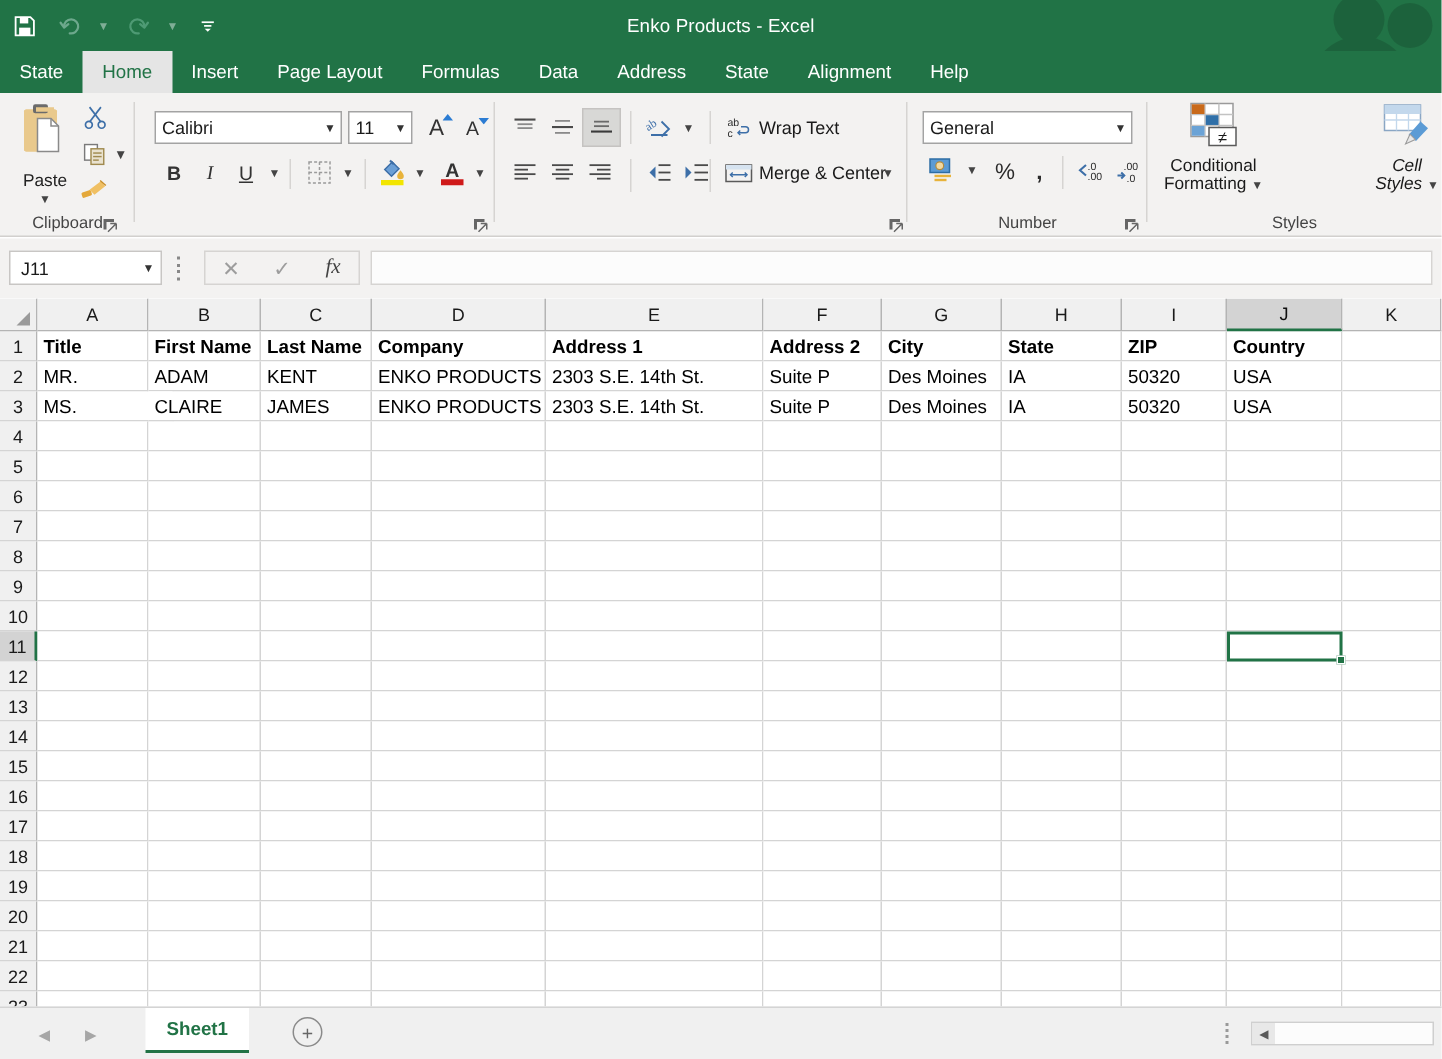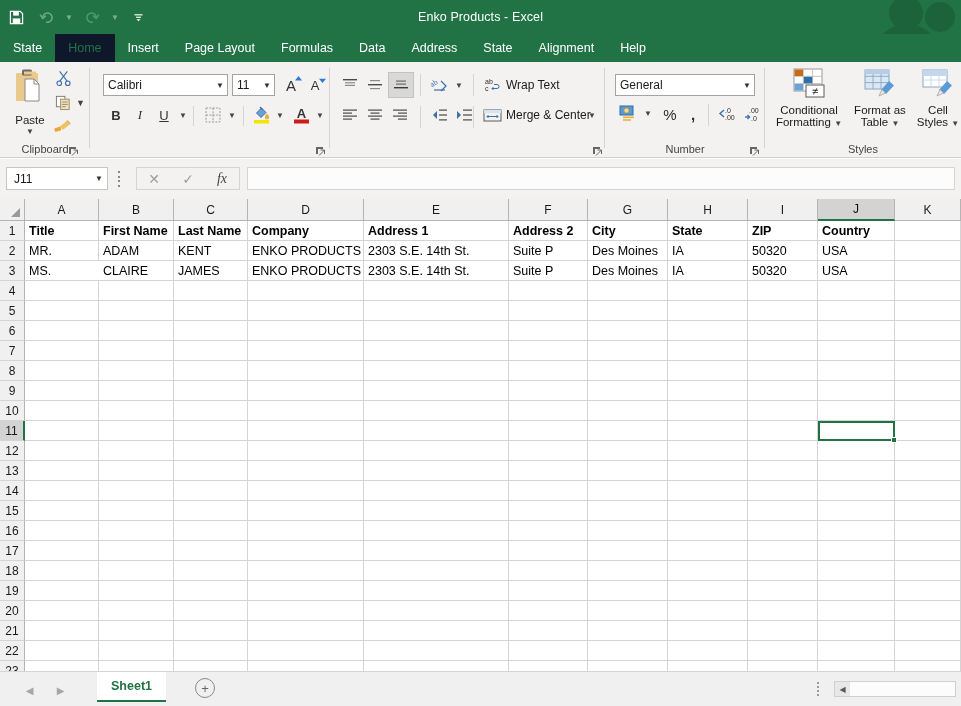--- a/index.html
+++ b/index.html
@@ -46,21 +46,21 @@
 
   
   .ribbon-tabs {
     position: absolute; left: 0; top: 34px; width: 961px; height: 28px;
     background: #217346; display: flex; align-items: flex-end;
   }
   .rtab {
     height: 28px; padding: 0 13px; color: #ffffff; font-size: 12.5px;
     display: flex; align-items: center; cursor: default; white-space: nowrap;
   }
-  .rtab.active { background: #0f172a; color: #217346; }
+  .rtab.active { background: #e5e5e5; color: #217346; }
   .tellme {
     display: flex; align-items: center; gap: 7px; height: 28px;
     padding-left: 16px; color: #ffffff; font-size: 12.5px; white-space: nowrap;
   }
 
   
   .ribbon {
     position: absolute; left: 0; top: 62px; width: 961px; height: 96px;
     background: #f3f2f1; border-bottom: 1px solid #d2d0ce;
   }
@@ -572,38 +572,22 @@
           <text x="23" y="27" font-size="11" text-anchor="middle" fill="#1a1a1a" font-family="Liberation Sans, sans-serif">≠</text>
         </svg>
       </span>
       <span style="font-size:11.5px; color:#1a1a1a; margin-top:2px;">Conditional</span>
       <span style="font-size:11.5px; color:#1a1a1a;">
         <span>Formatting</span>
         <span class="chev">▼</span>
       </span>
     </div>
 
-    <div style="position:absolute; left:84px; top:6px; width:62px; display:flex; flex-direction:column; align-items:center; cursor:default;">
-      <span>
-        <svg width="34" height="30" viewBox="0 0 34 30">
-          <rect x="2" y="2" width="24" height="19" fill="#dbe7f3" stroke="#8aa6c4" stroke-width="1"></rect>
-          <path d="M2 8.3 h24 M2 14.6 h24 M10 2 v19 M18 2 v19" stroke="#8aa6c4" stroke-width="0.9"></path>
-          <rect x="2" y="2" width="24" height="4" fill="#b7cde4"></rect>
-          <path d="M18 22 L26 13 L31 17.5 L23 26 Z" fill="#5b9bd5"></path>
-          <path d="M16 28 L19 21.5 L22.5 25 Z" fill="#e8e8e8" stroke="#9a9a9a" stroke-width="0.7"></path>
-        </svg>
-      </span>
-      <span style="font-size:11.5px; color:#1a1a1a; margin-top:2px;">Format as</span>
-      <span style="font-size:11.5px; color:#1a1a1a;">
-        <span>Table</span>
-        <span class="chev">▼</span>
-      </span>
-    </div>
-
-    <div style="position:absolute; left:150px; top:6px; width:46px; display:flex; flex-direction:column; align-items:center; cursor:default;">
+
+    <div style="position:absolute; left:150px; top:6px; width:46px; display:flex; flex-direction:column; align-items:center; cursor:default;font-style:italic;">
       <span>
         <svg width="34" height="30" viewBox="0 0 34 30">
           <rect x="2" y="2" width="24" height="17" fill="#ffffff" stroke="#8aa6c4" stroke-width="1"></rect>
           <rect x="2" y="2" width="24" height="6" fill="#c3d8ec"></rect>
           <path d="M10 2 v17 M18 2 v17 M2 12 h24" stroke="#c3d8ec" stroke-width="0.9"></path>
           <path d="M18 22 L26 13 L31 17.5 L23 26 Z" fill="#5b9bd5"></path>
           <path d="M16 28 L19 21.5 L22.5 25 Z" fill="#e8e8e8" stroke="#9a9a9a" stroke-width="0.7"></path>
         </svg>
       </span>
       <span style="font-size:11.5px; color:#1a1a1a; margin-top:2px;">Cell</span>

